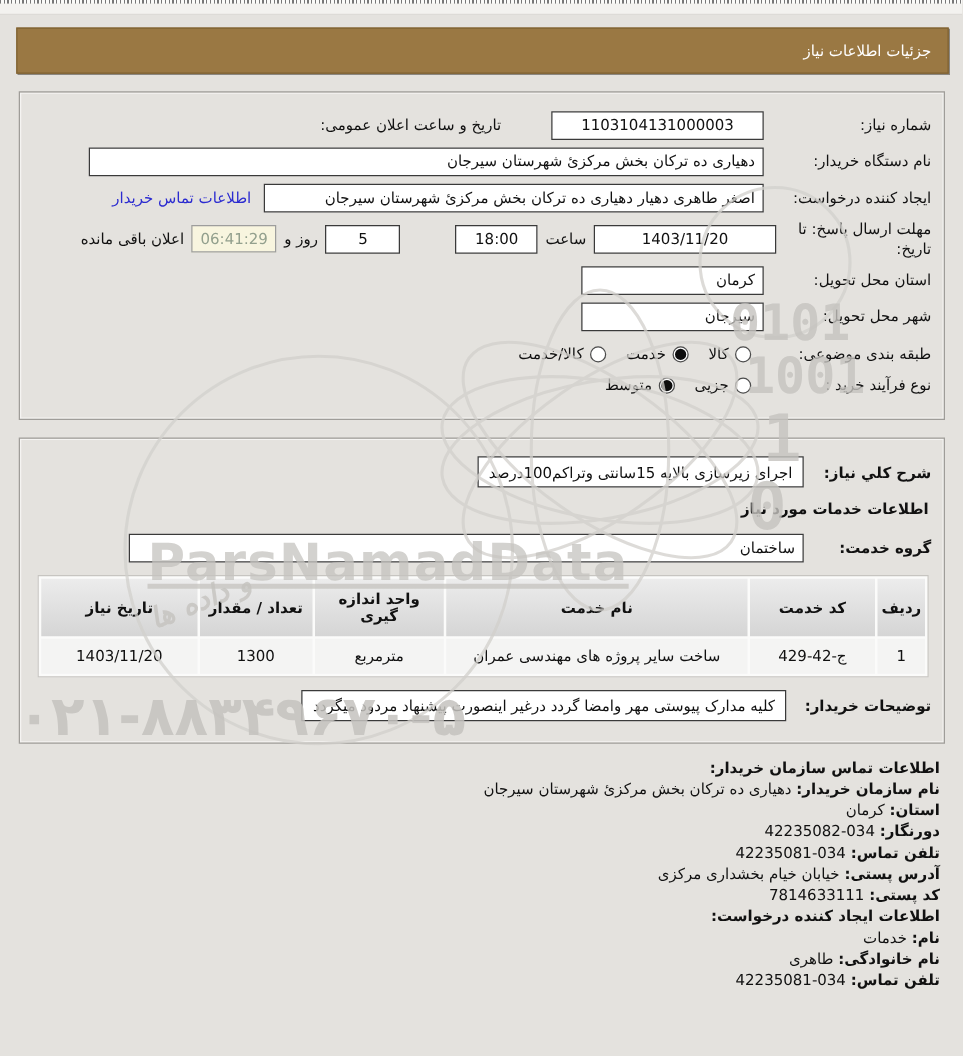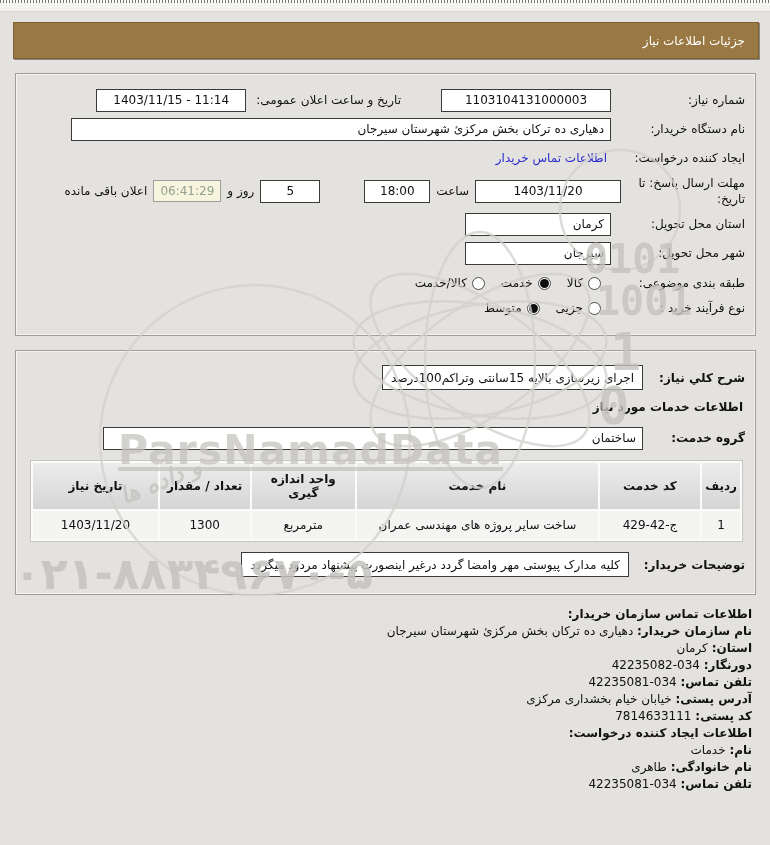--- a/index.html
+++ b/index.html
@@ -113,30 +113,30 @@
 <div class="title-bar">
   <span>جزئیات اطلاعات نیاز</span>
 </div>
 
 <div class="panel">
 
   <div class="frow">
     <span class="flabel">شماره نیاز:</span>
     <span class="inputbox center num" style="width:170px">1103104131000003</span>
     <span style="margin-right:34px">تاریخ و ساعت اعلان عمومی:</span>
-    <span class="inputbox center ltr" style="width:150px;margin-right:4px">1403/11/15 - 11:14</span>
   </div>
 
   <div class="frow">
     <span class="flabel">نام دستگاه خریدار:</span>
     <span class="inputbox" style="width:540px">دهیاری ده ترکان بخش مرکزئ شهرستان سیرجان</span>
   </div>
 
   <div class="frow">
     <span class="flabel">ایجاد کننده درخواست:</span>
+    <span class="inputbox" style="width:400px">اصغر طاهری دهیار دهیاری ده ترکان بخش مرکزئ شهرستان سیرجان</span>
     <span class="link">اطلاعات تماس خریدار</span>
   </div>
 
   <div class="frow">
     <span class="flabel narrow">مهلت ارسال پاسخ: تا تاریخ:</span>
     <span class="inputbox center ltr" style="width:146px">1403/11/20</span>
     <span>ساعت</span>
     <span class="inputbox center ltr" style="width:66px">18:00</span>
     <span class="inputbox center ltr" style="width:60px;margin-right:38px">5</span>
     <span>روز و</span>

